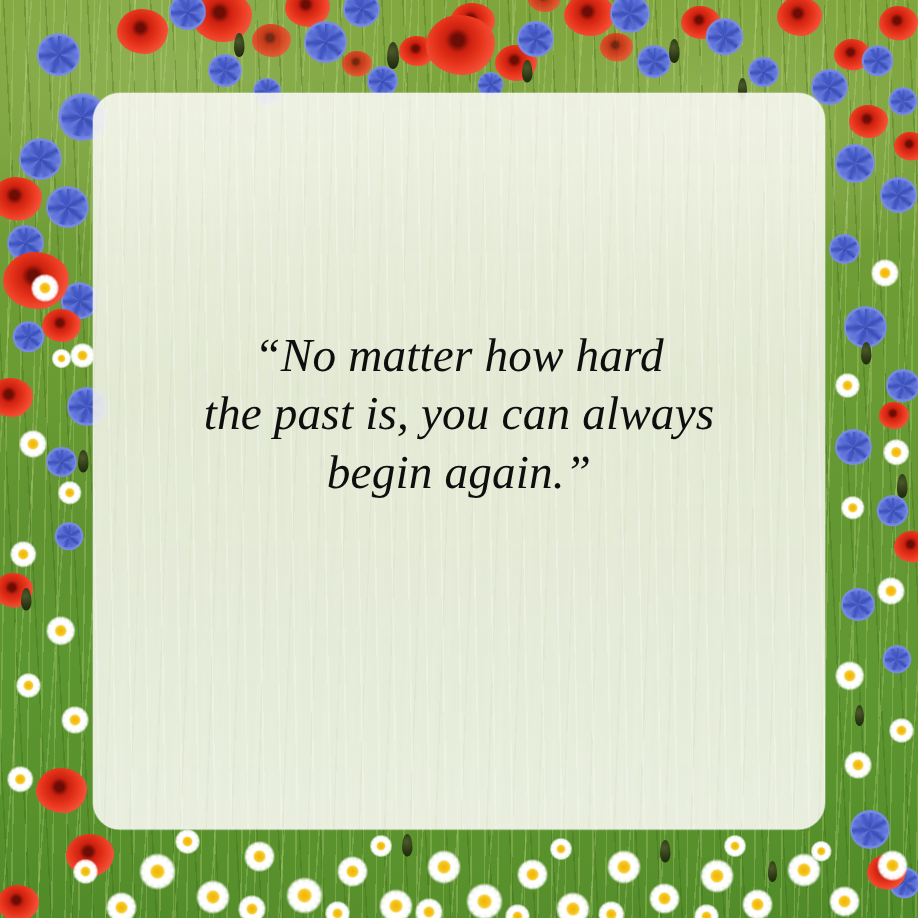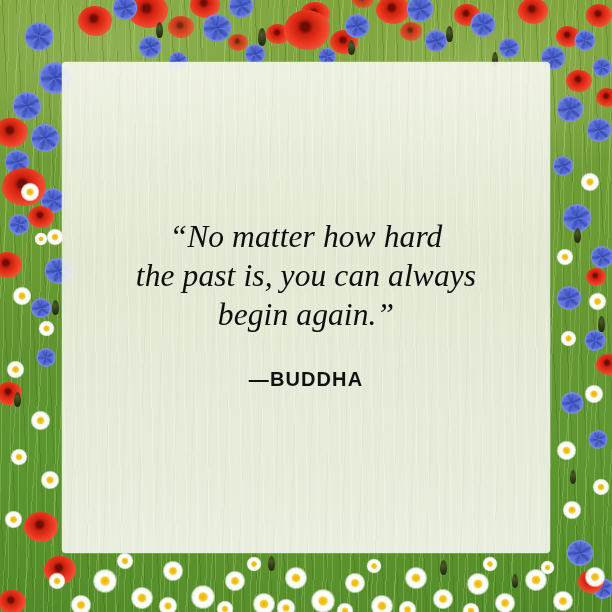--- a/index.html
+++ b/index.html
@@ -153,21 +153,21 @@
     filter: blur(.4px);
   }
 
   
   .quote-card {
     position: absolute;
     left: 62px;
     top: 62px;
     width: 488px;
     height: 491px;
-    border-radius: 4px;
+    border-radius: 18px;
     overflow: hidden;
     background: rgba(243,243,233,0.80);
     backdrop-filter: blur(1.2px);
     box-shadow: 0 0 0 0.5px rgba(255,255,255,.35);
   }
   .card-wash {
     position: absolute;
     inset: 0;
     background:
       linear-gradient(180deg, rgba(252,252,247,.55) 0%, rgba(246,246,238,.35) 40%, rgba(250,250,244,.55) 100%);
@@ -368,17 +368,16 @@
   </div>
 
   <div class="quote-card">
     <div class="card-wash"></div>
     <div class="card-grain"></div>
 
     <div class="quote-block">
       <p class="quote-text">“No matter how hard
 the past is, you can always
 begin again.”</p>
-      <p class="attribution">—BUDDHA</p>
     </div>
   </div>
 
 </div>
 
 </body></html>

